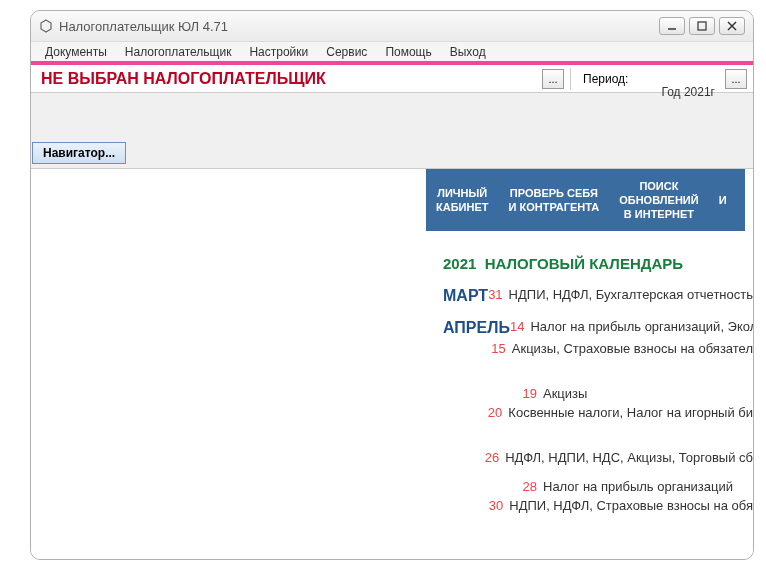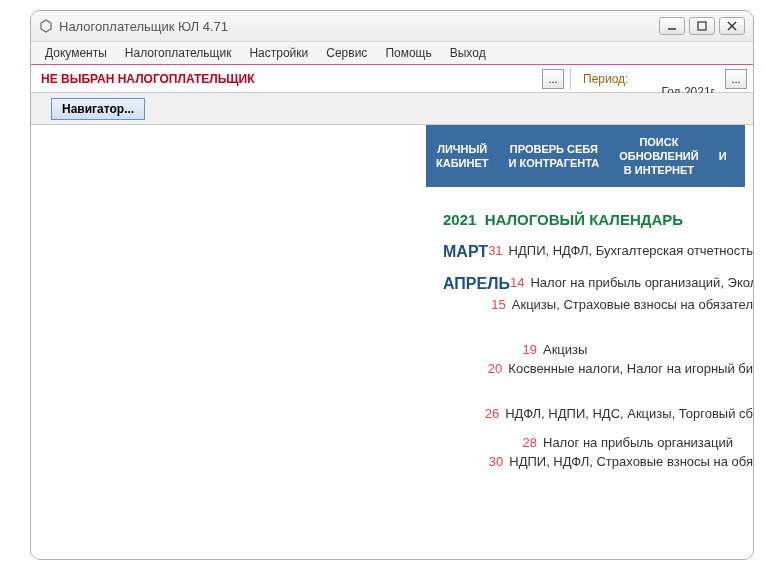--- a/index.html
+++ b/index.html
@@ -46,21 +46,21 @@
   border-radius: 3px;
   background: linear-gradient(#fff,#e5e5e5);
   display: flex; align-items: center; justify-content: center;
   cursor: pointer;
 }
 .win-btn svg { width: 10px; height: 10px; }
 .menubar {
   height: 24px;
   background: #f5f5f5;
   border-top: 1px solid #ddd;
-  border-bottom: 1px solid #ec4899;
+  border-bottom: 4px solid #ec4899;
   display: flex;
   align-items: center;
   padding: 0 6px;
   gap: 2px;
 }
 .menu-item {
   padding: 3px 8px;
   color: #333;
   cursor: pointer;
 }
@@ -69,41 +69,42 @@
   display: flex;
   align-items: center;
   border-bottom: 1px solid #ccc;
   background: #fff;
   padding: 0 6px;
   gap: 6px;
 }
 .warn-text {
   color: #c00020;
   font-weight: bold;
-  font-size: 12px;
+  font-size: 16px;
   padding-left: 4px;
 }
 .spacer { flex: 1; }
 .ellipsis-btn {
   width: 22px; height: 20px;
   border: 1px solid #999;
   background: linear-gradient(#fff,#e8e8e8);
   cursor: pointer;
   font-size: 11px;
   display: flex; align-items: center; justify-content: center;
 }
 .vdiv { width:1px; height:22px; background:#ccc; }
-.period-label { color:#a16207; padding:0 6px; }
+.period-label { color:#000000; padding:0 6px; }
 .period-value { color:#333; padding-right:4px;margin-top:26px; }
 .navbar {
   height: 32px;
   background: #f0f0f0;
   border-bottom: 1px solid #ccc;
   display: flex; align-items: center;
-  padding: 0 20px;
+  padding: 0 1px;
+  margin-top: 44px;
 }
 .navigator-btn {
   height: 22px;
   padding: 0 10px;
   border: 1px solid #6a8fc0;
   background: linear-gradient(#eaf2fb,#cfe0f2);
   color: #000;
   font-weight: bold;
   font-size: 12px;
   cursor: pointer;

